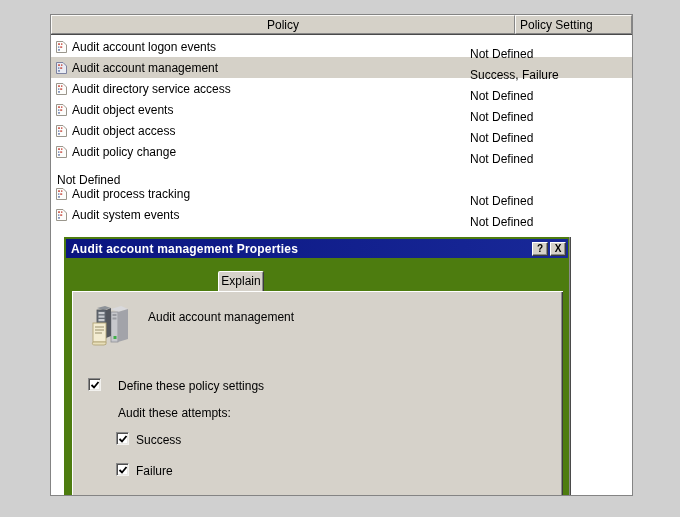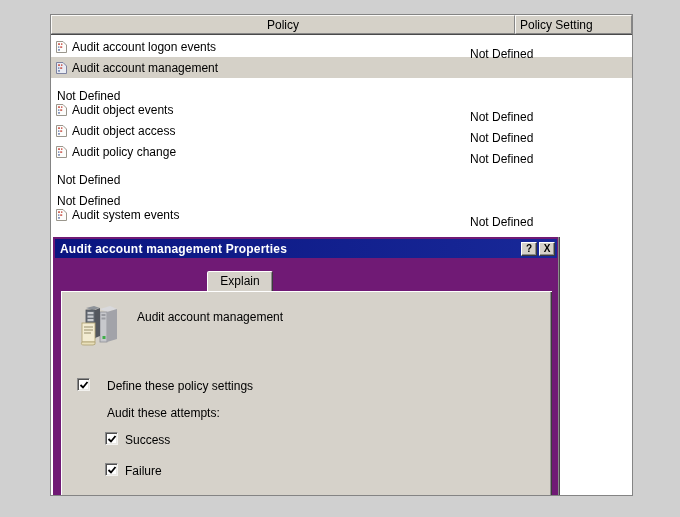--- a/index.html
+++ b/index.html
@@ -33,22 +33,22 @@
   .lv-rows { position:absolute; top:21px; left:0; right:0; }
   .lv-row { height:21px; display:flex; align-items:center; font-size:12px; cursor:default; }
   .lv-row.selected { background:#d5d1c8; }
   .col-policy { width:413px; display:flex; align-items:center; padding-left:4px; gap:4px;
     white-space:nowrap; overflow:hidden; }
   .col-setting { flex:1; padding-left:6px; white-space:nowrap; overflow:hidden;margin-top:14px; }
   .doc-icon { flex:0 0 auto; display:block; }
 
   
   .dialog {
-    position:absolute; left:52px; top:236px; width:508px; height:259px;
-    background:#701a75;
+    position:absolute; left:63px; top:236px; width:508px; height:259px;
+    background:#4d7c0f;
     box-shadow: inset 1px 1px 0 #ffffff, inset -1px 0 0 #4a4a4a, inset -2px 0 0 #8c8c8c;
     overflow:hidden; z-index:5;
   }
   .titlebar {
     position:absolute; left:3px; top:3px; right:3px; height:19px;
     background:linear-gradient(90deg,#0a1580,#182898);
     display:flex; align-items:center; padding-left:5px;
   }
   .title-text { color:#fff; font-size:12px; font-weight:bold; letter-spacing:.2px; }
   .tb-buttons { margin-left:auto; display:flex; gap:2px; margin-right:2px; }
@@ -62,21 +62,21 @@
 
   .tab { position:absolute; background:#d6d2ca; font-size:12px; text-align:center;
     border:1px solid; border-radius:2px 2px 0 0; cursor:default; }
   .tab-active {
     left:14px; top:31px; width:138px; height:25px; z-index:3;
     border-color:#ffffff #3c3c3c transparent #ffffff;
     box-shadow: inset -1px 0 0 #8c8c8c;
     padding-top:4px;
   }
   .tab-inactive {
-    left:155px; top:35px; width:66px; height:21px; z-index:1;
+    left:155px; top:35px; width:46px; height:21px; z-index:1;
     border-color:#ffffff #3c3c3c transparent #ffffff;
     box-shadow: inset -1px 0 0 #8c8c8c;
     padding-top:2px;
   }
   .tab-pane {
     position:absolute; left:9px; top:55px; width:491px; height:210px;
     background:#d6d2ca; z-index:2;
     border-top:1px solid #ffffff; border-left:1px solid #ffffff;
     box-shadow: inset -1px 0 0 #3c3c3c, inset -2px 0 0 #8c8c8c;
   }
@@ -135,22 +135,34 @@
           <svg class="doc-icon" width="13" height="14" viewBox="0 0 13 14">
             <path d="M1.5 1.5 h6.5 l3.5 3.5 v7.5 h-10 z" fill="#e9ecf4" stroke="#7d82a0"></path>
             <rect x="3" y="3.4" width="2" height="1.4" fill="#c4463a"></rect>
             <rect x="6" y="3.4" width="1.4" height="1.4" fill="#c4463a"></rect>
             <rect x="3" y="6.4" width="1.4" height="1.4" fill="#6a7fae"></rect>
             <rect x="5.2" y="6.4" width="2" height="1.4" fill="#c4463a"></rect>
             <rect x="3" y="9.2" width="2" height="1.4" fill="#6a7fae"></rect>
           </svg>
           <span>Audit account management</span>
         </div>
-    </div>
-    <div class="lv-row">
+      <div class="col-setting">Success, Failure</div>
+    </div>
+    <div class="lv-row">
+      <div class="col-policy">
+          <svg class="doc-icon" width="13" height="14" viewBox="0 0 13 14">
+            <path d="M1.5 1.5 h6.5 l3.5 3.5 v7.5 h-10 z" fill="#fdfdfb" stroke="#9a968c"></path>
+            <rect x="3" y="3.4" width="2" height="1.4" fill="#c4463a"></rect>
+            <rect x="6" y="3.4" width="1.4" height="1.4" fill="#c4463a"></rect>
+            <rect x="3" y="6.4" width="1.4" height="1.4" fill="#6a7fae"></rect>
+            <rect x="5.2" y="6.4" width="2" height="1.4" fill="#c4463a"></rect>
+            <rect x="3" y="9.2" width="2" height="1.4" fill="#6a7fae"></rect>
+          </svg>
+          <span>Audit directory service access</span>
+        </div>
       <div class="col-setting">Not Defined</div>
     </div>
     <div class="lv-row">
       <div class="col-policy">
           <svg class="doc-icon" width="13" height="14" viewBox="0 0 13 14">
             <path d="M1.5 1.5 h6.5 l3.5 3.5 v7.5 h-10 z" fill="#fdfdfb" stroke="#9a968c"></path>
             <rect x="3" y="3.4" width="2" height="1.4" fill="#c4463a"></rect>
             <rect x="6" y="3.4" width="1.4" height="1.4" fill="#c4463a"></rect>
             <rect x="3" y="6.4" width="1.4" height="1.4" fill="#6a7fae"></rect>
             <rect x="5.2" y="6.4" width="2" height="1.4" fill="#c4463a"></rect>
@@ -185,20 +197,31 @@
             <rect x="3" y="9.2" width="2" height="1.4" fill="#6a7fae"></rect>
           </svg>
           <span>Audit policy change</span>
         </div>
       <div class="col-setting">Not Defined</div>
     </div>
     <div class="lv-row">
       <div class="col-setting">Not Defined</div>
     </div>
     <div class="lv-row">
+      <div class="col-policy">
+          <svg class="doc-icon" width="13" height="14" viewBox="0 0 13 14">
+            <path d="M1.5 1.5 h6.5 l3.5 3.5 v7.5 h-10 z" fill="#fdfdfb" stroke="#9a968c"></path>
+            <rect x="3" y="3.4" width="2" height="1.4" fill="#c4463a"></rect>
+            <rect x="6" y="3.4" width="1.4" height="1.4" fill="#c4463a"></rect>
+            <rect x="3" y="6.4" width="1.4" height="1.4" fill="#6a7fae"></rect>
+            <rect x="5.2" y="6.4" width="2" height="1.4" fill="#c4463a"></rect>
+            <rect x="3" y="9.2" width="2" height="1.4" fill="#6a7fae"></rect>
+          </svg>
+          <span>Audit process tracking</span>
+        </div>
       <div class="col-setting">Not Defined</div>
     </div>
     <div class="lv-row">
       <div class="col-policy">
           <svg class="doc-icon" width="13" height="14" viewBox="0 0 13 14">
             <path d="M1.5 1.5 h6.5 l3.5 3.5 v7.5 h-10 z" fill="#fdfdfb" stroke="#9a968c"></path>
             <rect x="3" y="3.4" width="2" height="1.4" fill="#c4463a"></rect>
             <rect x="6" y="3.4" width="1.4" height="1.4" fill="#c4463a"></rect>
             <rect x="3" y="6.4" width="1.4" height="1.4" fill="#6a7fae"></rect>
             <rect x="5.2" y="6.4" width="2" height="1.4" fill="#c4463a"></rect>

